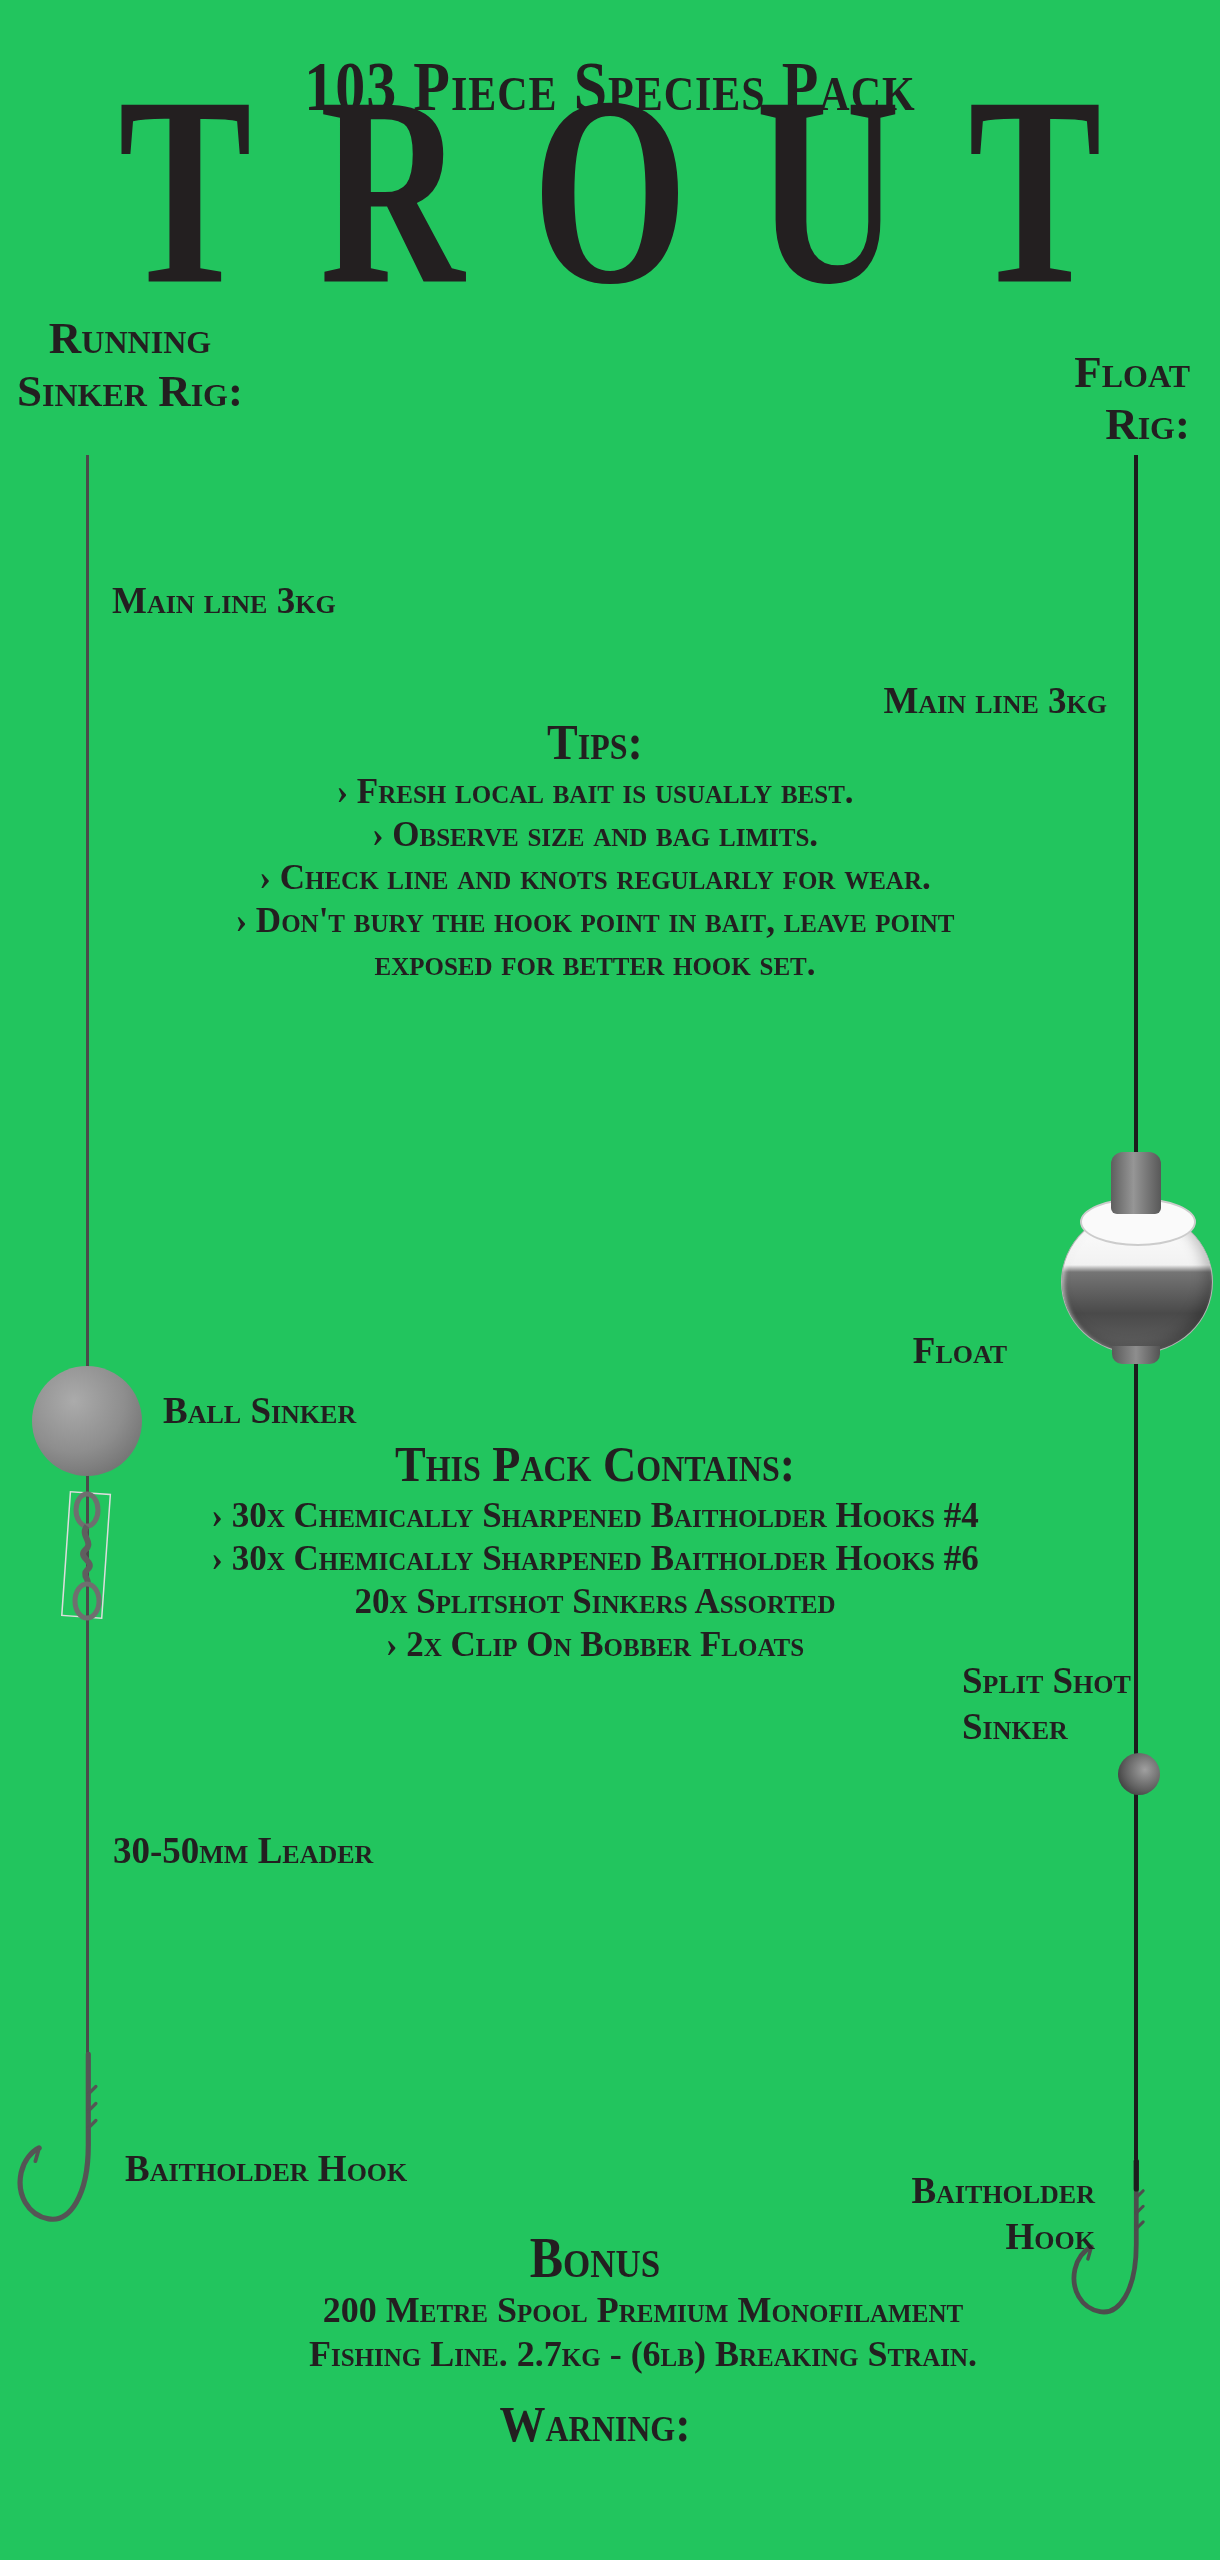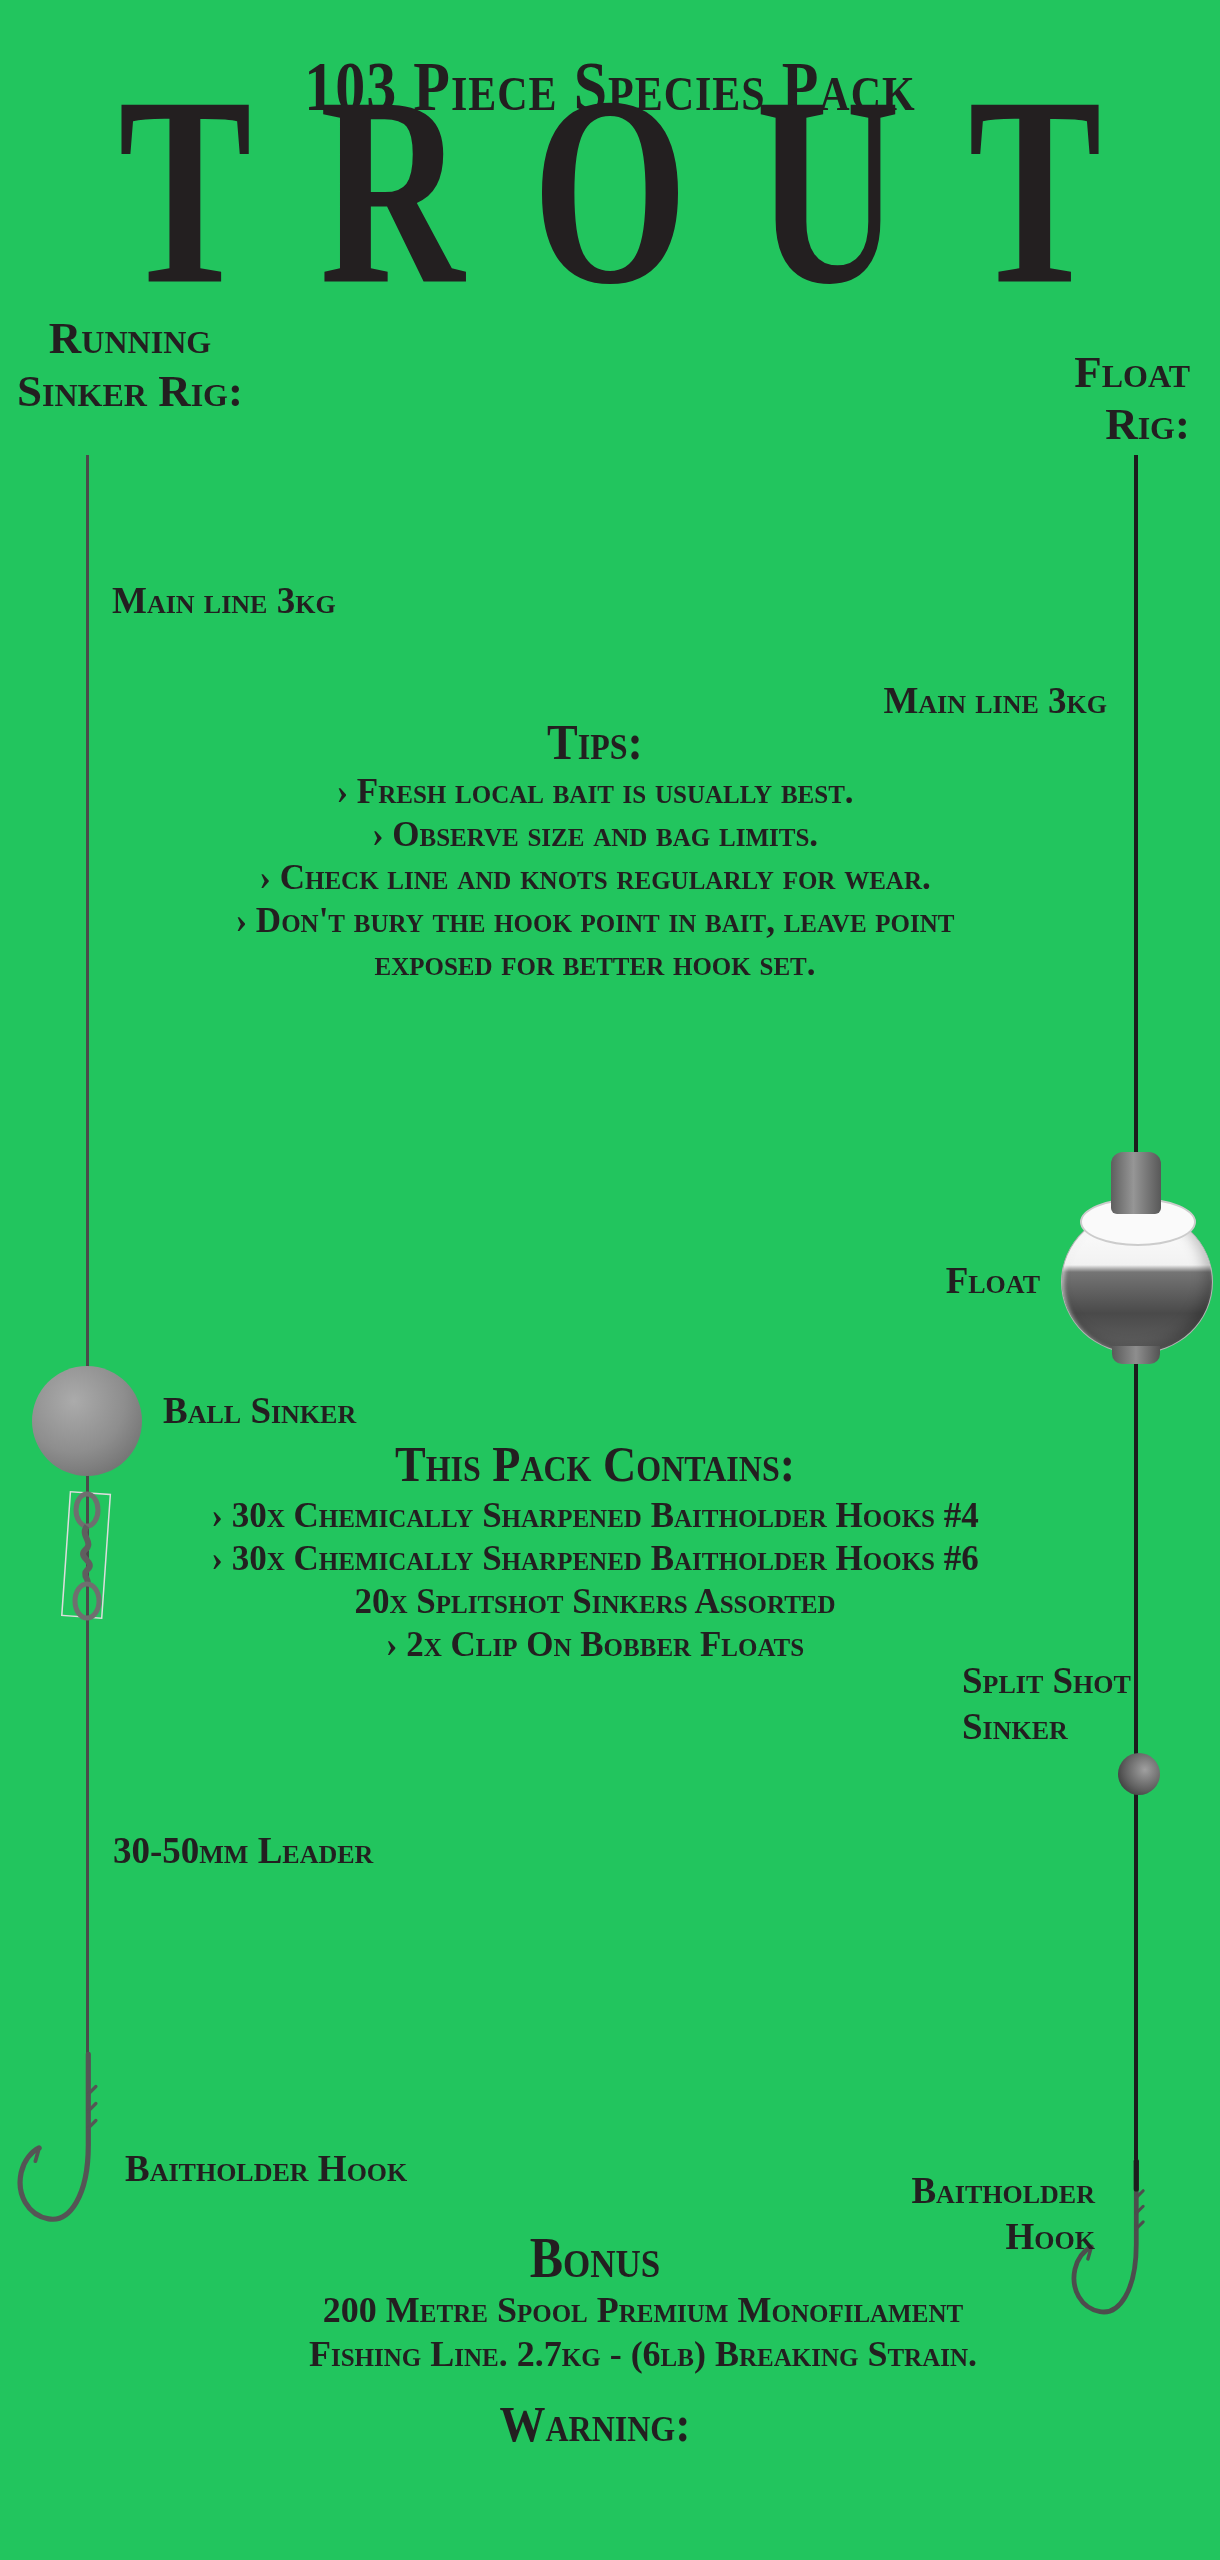--- a/index.html
+++ b/index.html
@@ -37,21 +37,21 @@
   .rig-label-right{left:980px;top:346px;width:210px;font-size:45px;}
 
   
   .line-left{left:86px;top:455px;width:3px;height:1602px;background:#4a4a4a;z-index:1;}
   .line-right{left:1134px;top:455px;width:4px;height:1706px;background:#1c1c1c;z-index:1;}
 
   
   .lbl{font-size:37px;line-height:1.25;z-index:3;}
   .mainline-left{left:112px;top:578px;}
   .mainline-right{left:855px;top:678px;width:252px;}
-  .float-lbl{left:880px;top:1258px;width:160px;}
+  .float-lbl{left:880px;top:1328px;width:160px;text-align:center;}
   .ballsinker-lbl{left:163px;top:1388px;}
   .splitshot-lbl{left:962px;top:1658px;}
   .leader-lbl{left:113px;top:1828px;}
   .hook-lbl-left{left:125px;top:2146px;}
   .hook-lbl-right{left:840px;top:2168px;width:255px;}
 
   
   .block{left:0;width:1190px;}
   .block-heading{font-size:46px;line-height:1;transform:scaleY(1.12);transform-origin:center top;}
   .block-body{font-size:35px;line-height:43px;}

